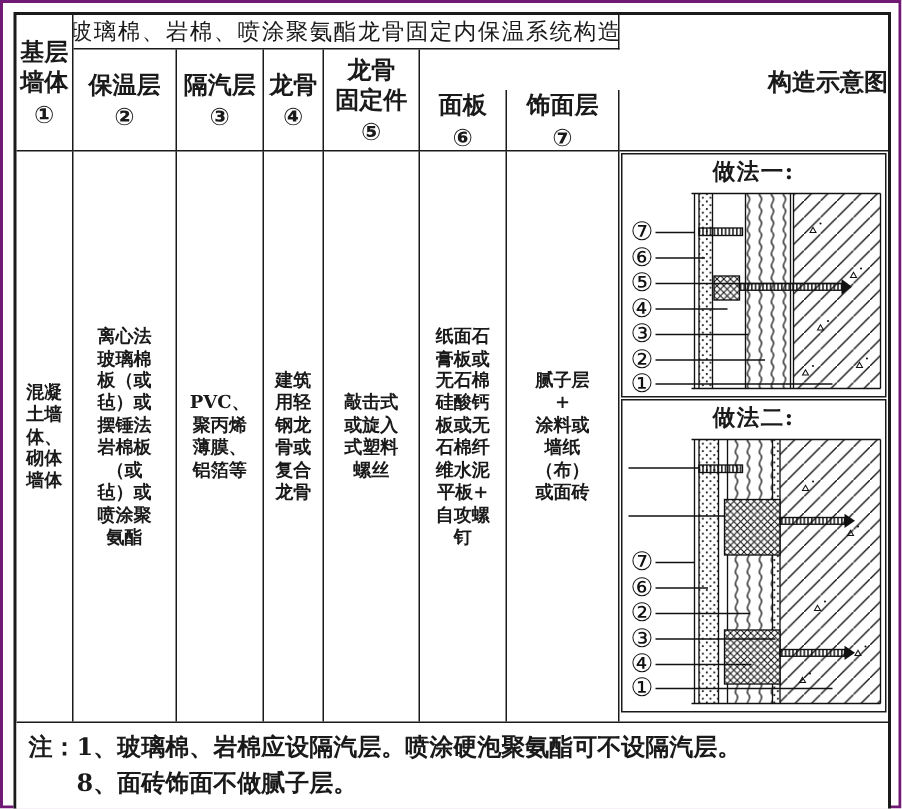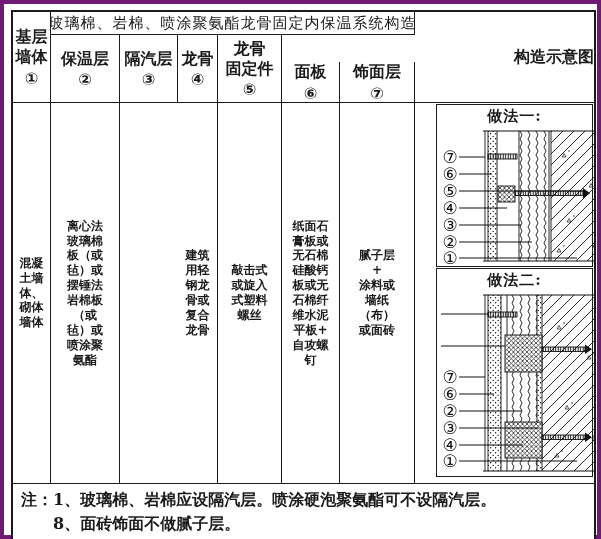--- a/index.html
+++ b/index.html
@@ -1,34 +1,34 @@
 <!DOCTYPE html>
 <html><head>
 <meta charset="utf-8">
 <style>
   html,body{margin:0;padding:0;}
   body{width:601px;height:539px;background:#ffffff;overflow:hidden;
        font-family:"DejaVu Serif","Liberation Serif",serif;color:#1a1a1a;}
   .page{position:relative;width:601px;height:539px;background:#fff;
-        border:4px solid #701a75;box-sizing:border-box;}
+        border:2px solid #701a75;box-sizing:border-box;}
   .tbl{position:absolute;left:7px;top:6px;width:585px;border:2px solid #1a1a1a;
        box-sizing:border-box;background:#fff;}
   .grid{display:grid;grid-template-columns:38px 69px 58px 40px 64px 58px 75px 179px;
         grid-template-rows:23px 27px 41px 380px;}
   .c{border-right:1px solid #1a1a1a;border-bottom:1px solid #1a1a1a;
      display:flex;flex-direction:column;align-items:center;justify-content:center;
      text-align:center;box-sizing:border-box;overflow:hidden;}
   .nr{border-right:none;align-items:flex-end;}
   .nb{border-bottom:none;}
   .lbl{white-space:pre-line;font-size:16px;font-weight:600;line-height:1.22;}
   .num{font-size:16px;font-weight:600;margin-top:4px;line-height:1;
        font-family:"DejaVu Sans","Liberation Sans",sans-serif;}
   .title-cell{font-size:15px;font-weight:400;letter-spacing:1px;white-space:nowrap;}
   .body-cell{white-space:pre-line;font-size:12px;font-weight:600;line-height:1.24;}
-  .dia-cell{display:block;padding:0;margin-left:20px;}
+  .dia-cell{display:block;padding:0;}
   .dbox{border:1px solid #1a1a1a;margin:1px;box-sizing:border-box;background:#fff;}
   .dbox1{height:163px;}
   .dbox2{height:209px;}
   .dtitle{height:20px;line-height:22px;text-align:center;font-size:15px;
           font-weight:600;letter-spacing:1px;}
   .dbox svg{display:block;}
   .notes{border-top:1px solid #1a1a1a;padding:4px 6px 6px 8px;display:flex;
          font-size:16px;font-weight:600;line-height:1.5;background:#fff;}
   .notes .prefix{white-space:nowrap;}
   .note-line{white-space:nowrap;}
@@ -94,20 +94,24 @@
       <div class="c nb body-cell" style="grid-column:2;grid-row:4">离心法
 玻璃棉
 板（或
 毡）或
 摆锤法
 岩棉板
 （或
 毡）或
 喷涂聚
 氨酯</div>
+      <div class="c nb body-cell" style="grid-column:3;grid-row:4">PVC、
+聚丙烯
+薄膜、
+铝箔等</div>
       <div class="c nb body-cell" style="grid-column:4;grid-row:4">建筑
 用轻
 钢龙
 骨或
 复合
 龙骨</div>
       <div class="c nb body-cell" style="grid-column:6;grid-row:4">纸面石
 膏板或
 无石棉
 硅酸钙

